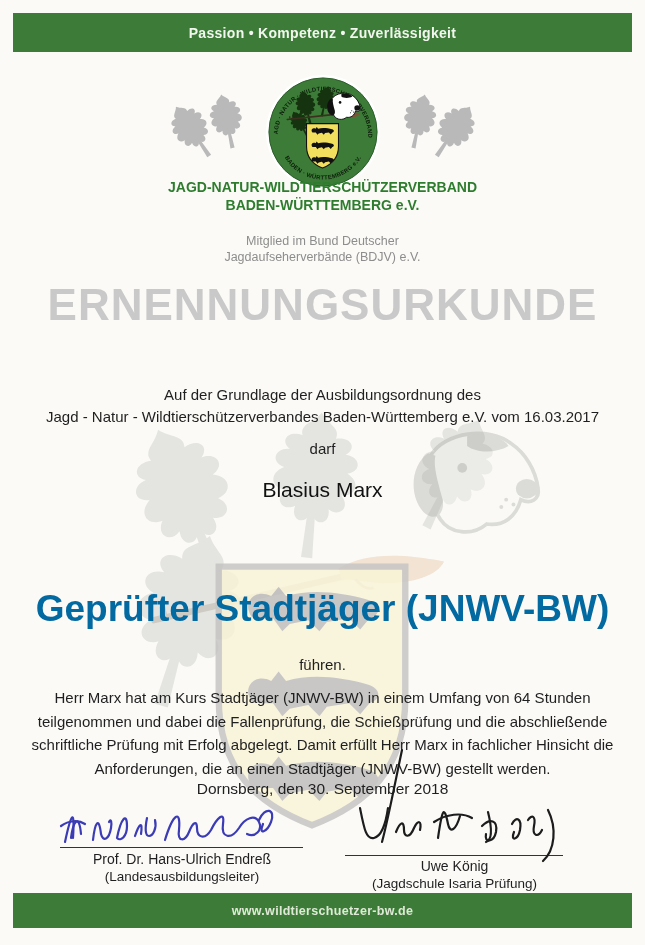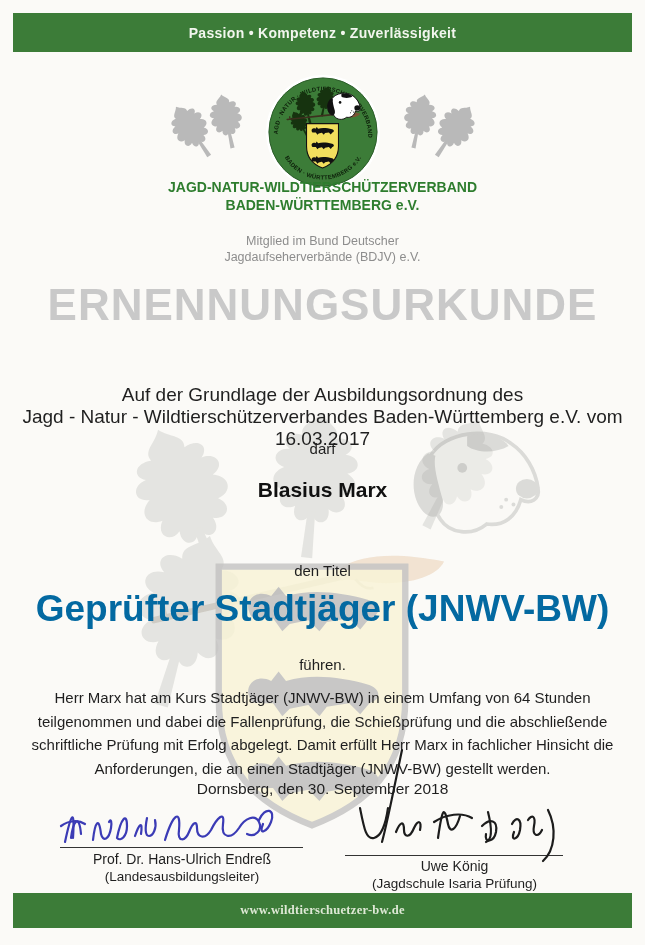--- a/index.html
+++ b/index.html
@@ -4,33 +4,33 @@
 <style>
   html,body{margin:0;padding:0;}
   body{width:645px;height:945px;background:#ffffff;font-family:"Liberation Sans",sans-serif;}
   .page{position:relative;width:645px;height:945px;background:#fbfaf7;overflow:hidden;}
   .abs{position:absolute;}
   .ctr{left:0;right:0;text-align:center;}
 
   .banner{position:absolute;left:13px;width:619px;background:#3c7c38;color:#f2f6ee;
           display:flex;align-items:center;justify-content:center;z-index:4;}
   .banner.top{top:13px;height:39px;font-size:14px;font-weight:bold;letter-spacing:.3px;}
-  .banner.bottom{top:893px;height:35px;font-size:12.5px;font-weight:bold;color:#dfe9d6;letter-spacing:.3px;font-family:Liberation Serif, serif;}
+  .banner.bottom{top:893px;height:35px;font-size:12.5px;font-weight:bold;color:#dfe9d6;letter-spacing:.3px;}
 
   .logo-row{position:absolute;top:72px;left:0;right:0;height:120px;
             display:flex;align-items:center;justify-content:center;gap:12px;z-index:2;}
 
   .org-name{top:178px;color:#2e7d2e;font-weight:bold;font-size:14px;line-height:18px;z-index:2;}
   .org-member{top:233px;color:#8d8d8d;font-size:12.5px;line-height:16px;z-index:2;}
 
   .heading{top:280px;color:#c9c9c9;font-weight:bold;font-size:44px;letter-spacing:1px;z-index:2;}
 
-  .basis{top:384px;color:#1f1f1f;font-size:19px;line-height:22px;z-index:2;}
+  .basis{top:384px;color:#1f1f1f;font-size:15px;line-height:22px;z-index:2;}
   .darf{top:440px;color:#1f1f1f;font-size:15px;z-index:2;}
-  .recipient{top:478px;color:#111;font-size:21px;font-weight:bold;z-index:2;}
+  .recipient{top:478px;color:#111;font-size:21px;font-weight:normal;z-index:2;}
   .titleintro{top:562px;color:#1f1f1f;font-size:15px;z-index:2;}
   .awarded{top:588px;color:#0369a1;font-size:37px;font-weight:bold;z-index:2;}
   .fuehren{top:656px;color:#1f1f1f;font-size:15px;z-index:2;}
   .bodytext{top:686px;color:#1f1f1f;font-size:15px;line-height:23.5px;z-index:2;}
   .datum{top:780px;color:#1f1f1f;font-size:15.5px;z-index:2;}
 
   .sigline{position:absolute;border-top:1.3px solid #333;z-index:2;}
   .signame{position:absolute;color:#1f1f1f;font-size:14px;text-align:center;z-index:2;}
   .sigrole{position:absolute;color:#1f1f1f;font-size:13.5px;text-align:center;z-index:2;}
   .sigsvg{position:absolute;z-index:3;overflow:visible;}
@@ -155,21 +155,20 @@
       <use href="#sym-shield" x="96" y="146" width="212" height="276"></use>
     </g>
   </svg>
 
   <div class="abs ctr basis">
     <div>Auf der Grundlage der Ausbildungsordnung des</div>
     <div>Jagd - Natur - Wildtierschützerverbandes Baden-Württemberg e.V. vom 16.03.2017</div>
   </div>
   <div class="abs ctr darf">darf</div>
   <div class="abs ctr recipient">Blasius Marx</div>
-  <div class="abs ctr titleintro">den Titel</div>
   <div class="abs ctr awarded">Geprüfter Stadtjäger (JNWV-BW)</div>
   <div class="abs ctr fuehren">führen.</div>
 
   <div class="abs ctr bodytext">
     <div>Herr Marx hat am Kurs Stadtjäger (JNWV-BW) in einem Umfang von 64 Stunden</div>
     <div>teilgenommen und dabei die Fallenprüfung, die Schießprüfung und die abschließende</div>
     <div>schriftliche Prüfung mit Erfolg abgelegt. Damit erfüllt Herr Marx in fachlicher Hinsicht die</div>
     <div>Anforderungen, die an einen Stadtjäger (JNWV-BW) gestellt werden.</div>
   </div>
 

